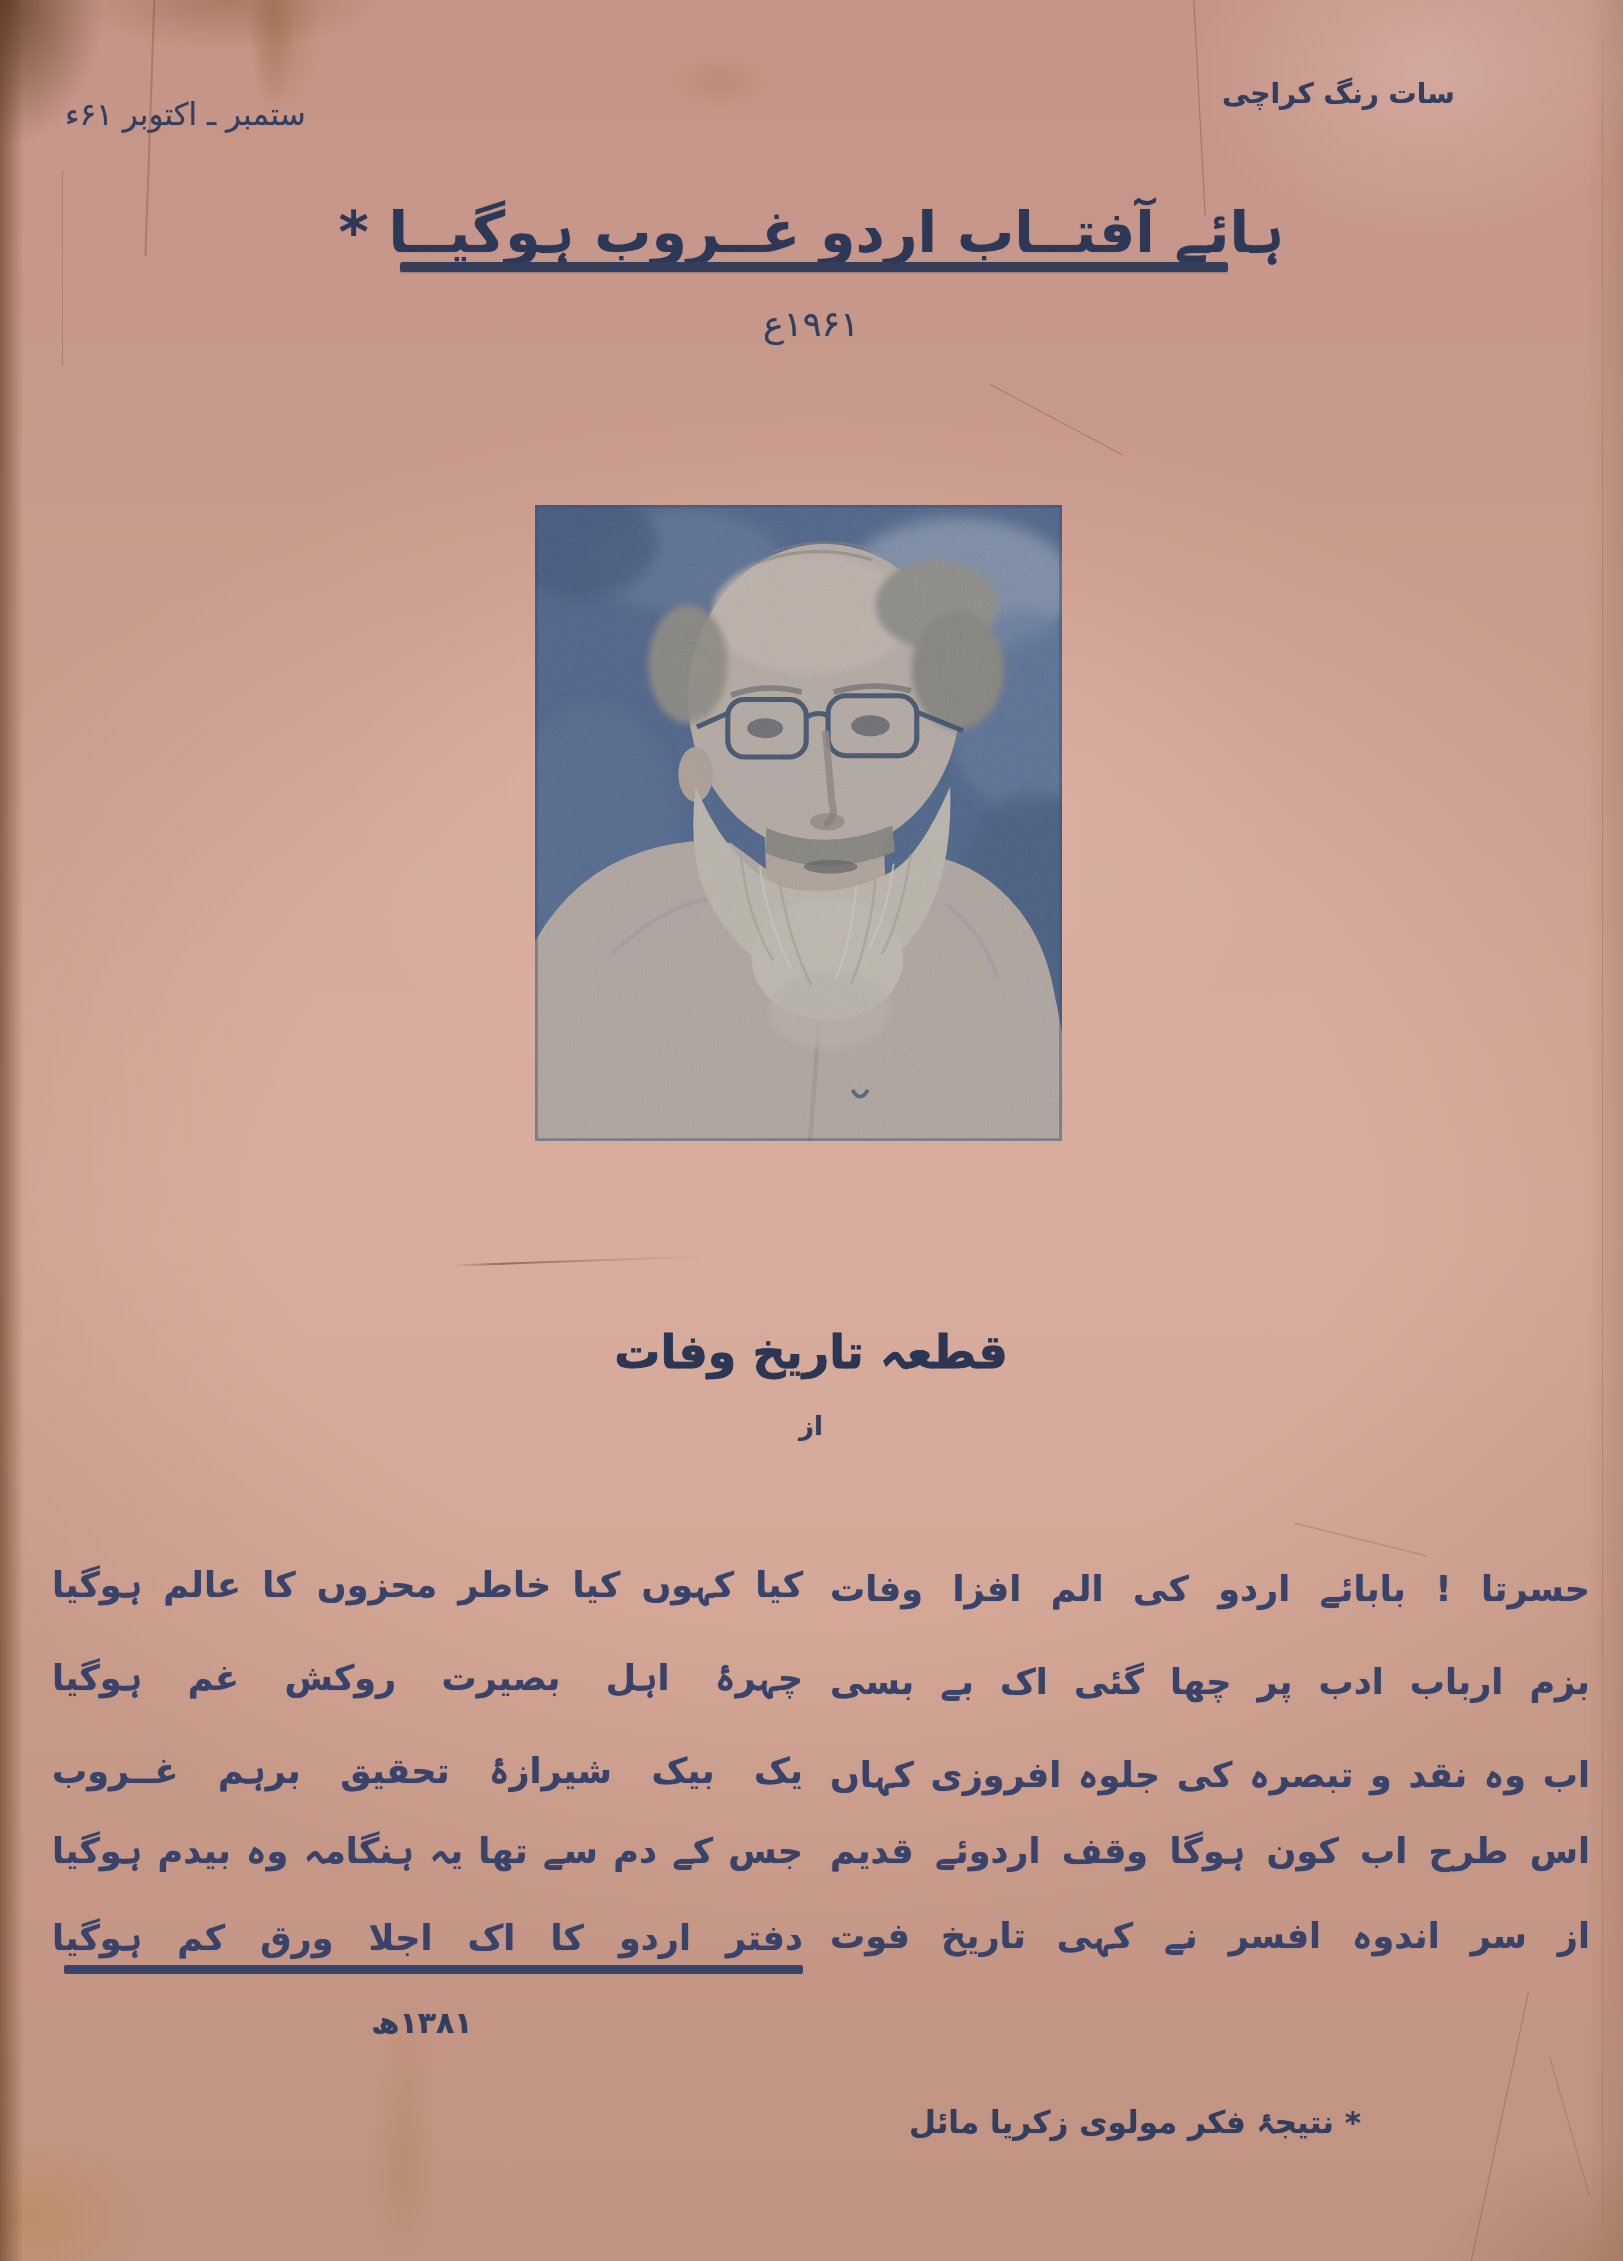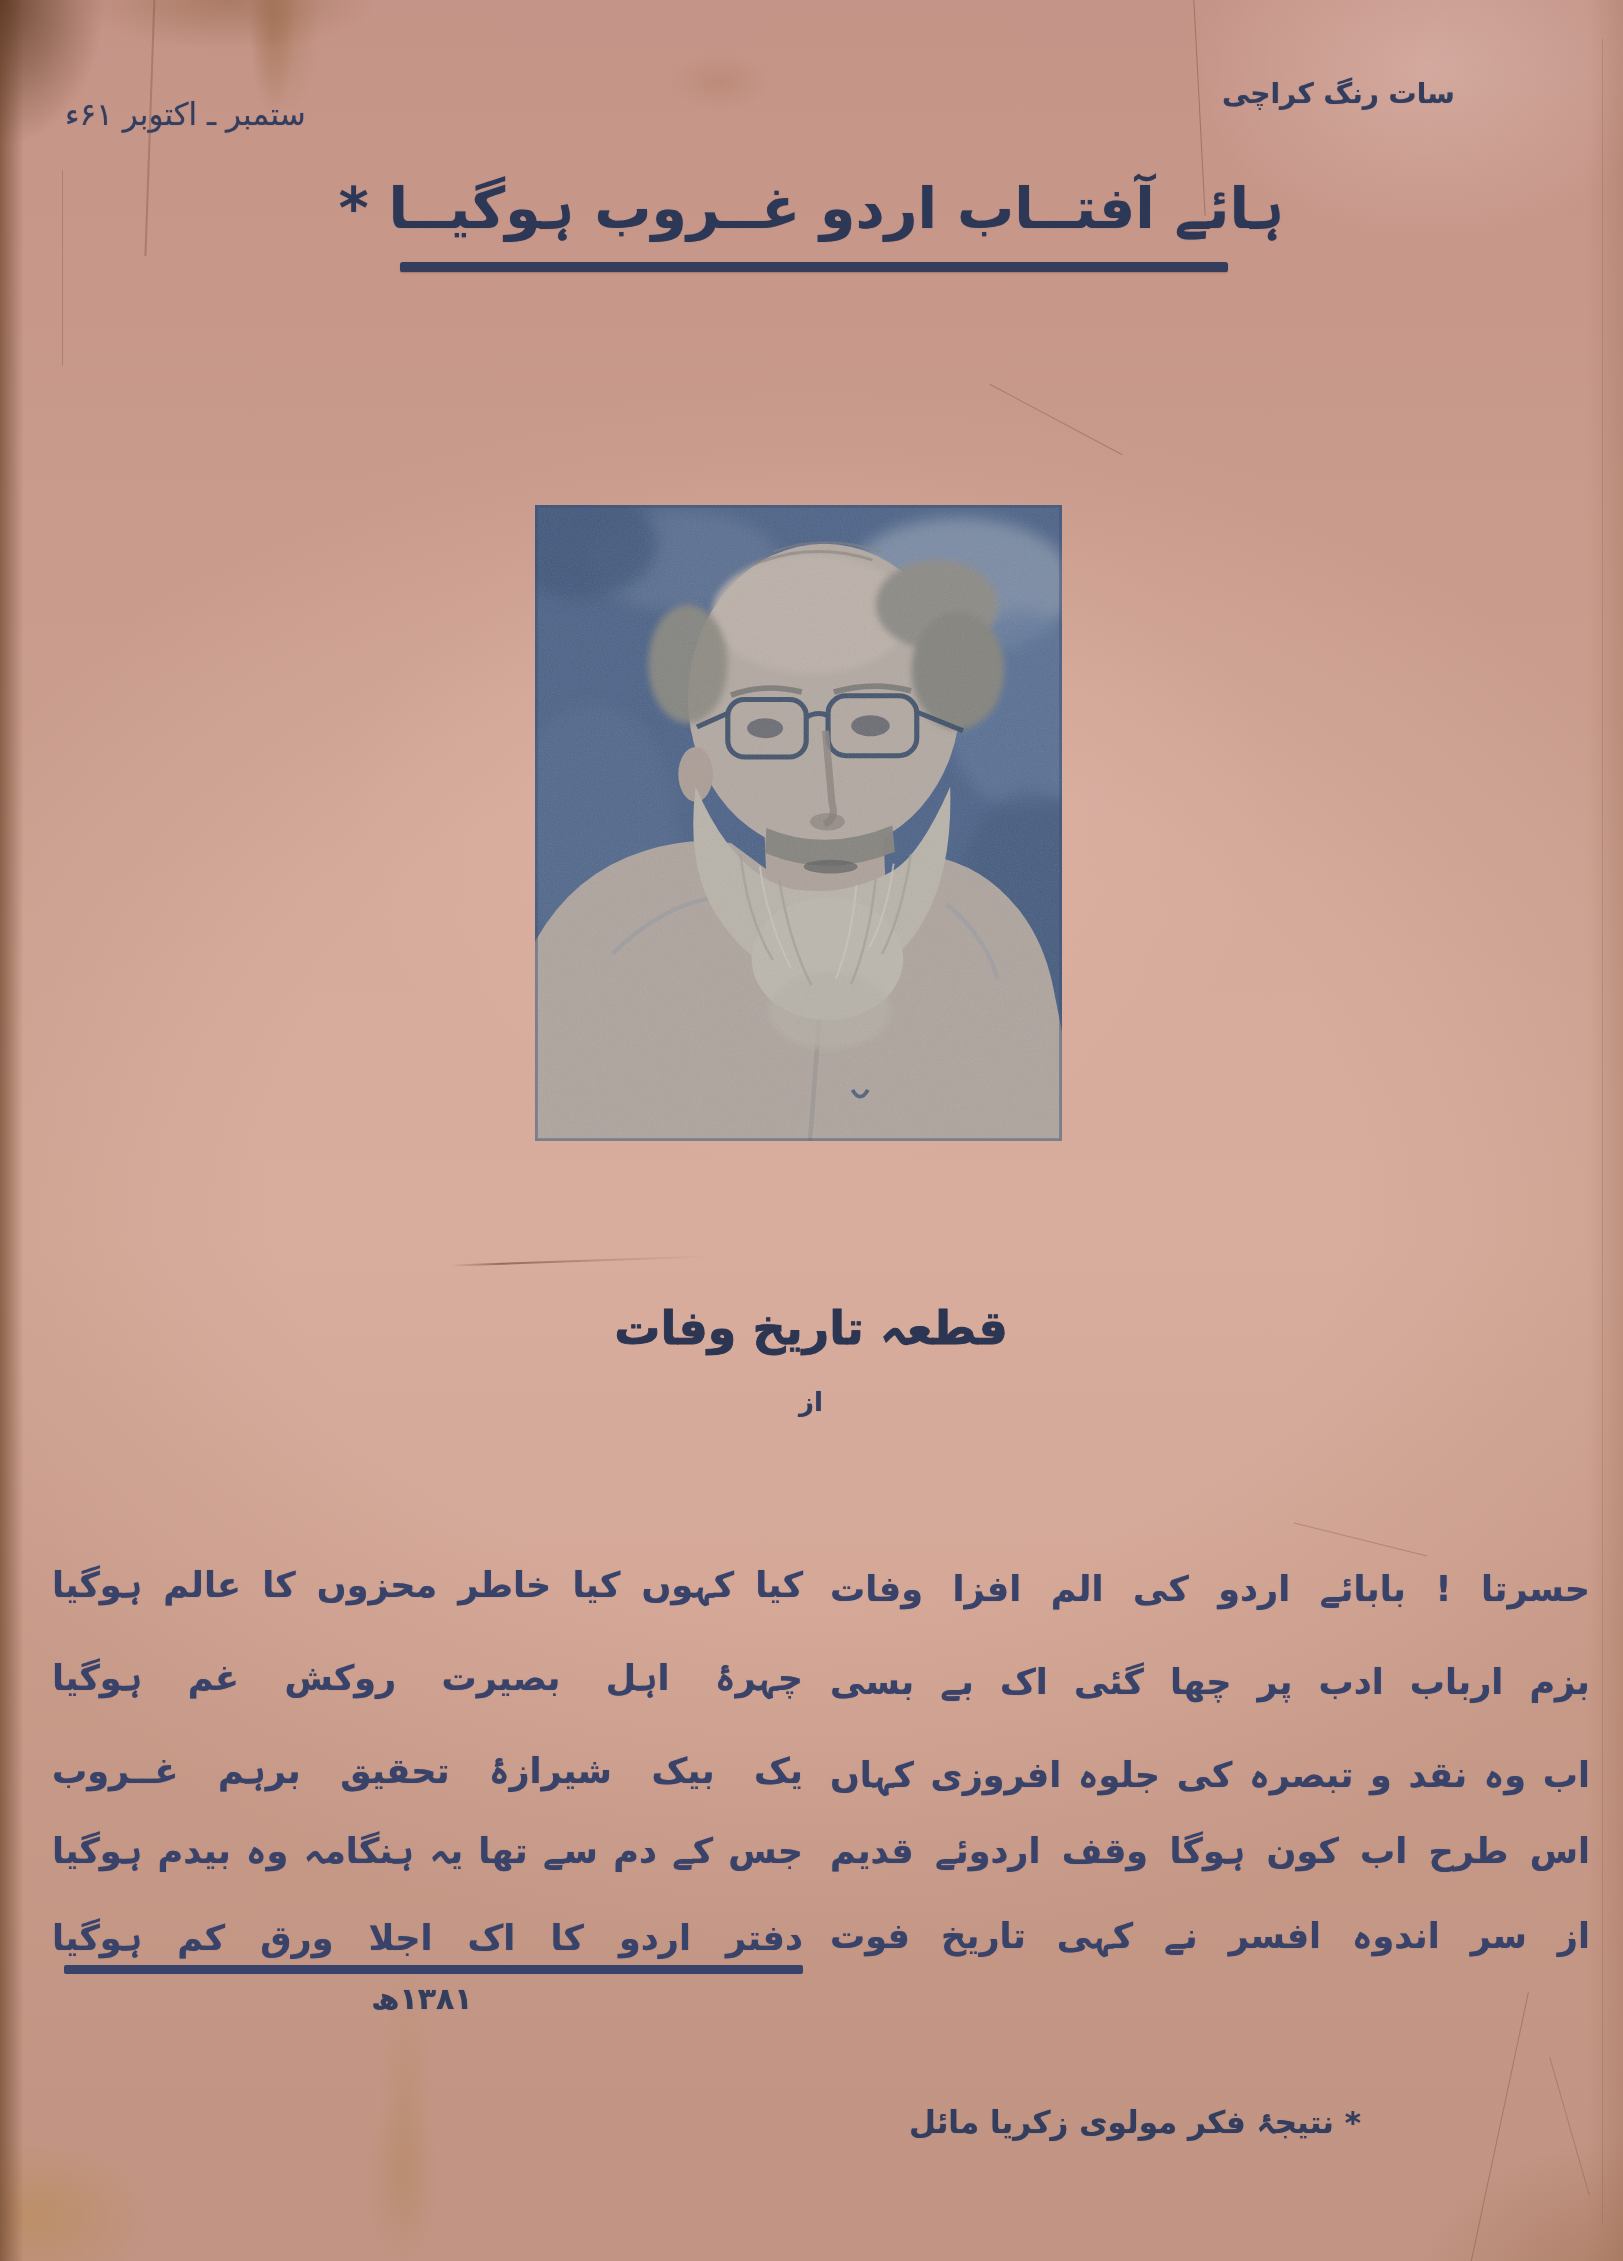--- a/index.html
+++ b/index.html
@@ -17,21 +17,21 @@
       radial-gradient(ellipse 340px 249px at 88% 3%, rgba(233,198,190,.4), rgba(233,198,190,0) 70%),
       radial-gradient(ellipse 170px 111px at 2% 98%, rgba(184,139,82,.55), rgba(184,139,82,0) 70%),
       radial-gradient(ellipse 281px 203px at 100% 101%, rgba(150,104,72,.45), rgba(150,104,72,0) 72%),
       linear-gradient(270deg, rgba(150,105,80,.3), rgba(150,105,80,0) 36px),
       radial-gradient(ellipse 622px 471px at 50% 36%, rgba(229,192,176,.3), rgba(229,192,176,0) 75%),
       radial-gradient(ellipse 39px 196px at 25% 93%, rgba(170,130,80,.22), rgba(170,130,80,0) 70%),
       radial-gradient(ellipse 981px 785px at 50% 52%, rgba(0,0,0,0) 55%, rgba(128,80,54,.15) 100%),
       linear-gradient(180deg, #d1a096 0%, #d6aa9c 30%, #d8ad9d 55%, #d2a494 82%, #cc9f90 100%);
   }
   .txt{position:absolute;color:#333e5e;text-shadow:0 0 0.9px rgba(48,58,92,.55);white-space:nowrap;}
-  .center{text-align:center;}
+  .center{text-align:center;margin-top:24px;}
   #masthead-issue-date{left:65px;top:96px;font-size:31px;letter-spacing:1.3px;}
   #masthead-magazine-name{left:1222px;top:77px;font-size:28px;font-weight:bold;}
   #article-title{left:262px;top:175px;width:1099px;font-size:57px;font-weight:bold;color:#2d3756;white-space:nowrap;}
   #title-underline{position:absolute;left:400px;top:262px;width:828px;height:9.8px;background:#343e5c;border-radius:2.6px;box-shadow:0 1.3px 1.3px rgba(70,50,40,.25);}
   #article-year{left:582px;top:280px;width:458px;font-size:35px;letter-spacing:11px;}
   #portrait-photo{position:absolute;left:535px;top:505px;width:527px;height:636px;}
   #section-heading{left:484px;top:1301px;width:654px;font-size:46px;font-weight:bold;color:#2c3552;-webkit-text-stroke:0.8px #2c3552;}
   #byline-label{left:484px;top:1387px;width:654px;font-size:26px;font-weight:bold;}
   #poet-name{left:484px;top:1463px;width:654px;font-size:37px;font-weight:bold;}
   .poem-col{position:absolute;}
@@ -54,20 +54,21 @@
 </head>
 <body>
 
 <div id="page">
 
   <div class="txt" id="masthead-issue-date">ستمبر ـ اکتوبر ۶۱ء</div>
   <div class="txt" id="masthead-magazine-name">سات رنگ کراچی</div>
 
   <div class="txt center" id="article-title">ہائے آفتــاب اردو غــروب ہوگیــا *</div>
   <div id="title-underline"></div>
+  <div class="txt center" id="article-year">۱۹۶۱ع</div>
 
   <svg id="portrait-photo" viewBox="0 0 820 1020" preserveAspectRatio="none">
     <defs>
       <filter id="soft" x="-30%" y="-30%" width="160%" height="160%">
           <feGaussianBlur stdDeviation="12"></feGaussianBlur>
         </filter>
       <filter id="soft2" x="-30%" y="-30%" width="160%" height="160%">
           <feGaussianBlur stdDeviation="5"></feGaussianBlur>
         </filter>
       <filter id="grain">

